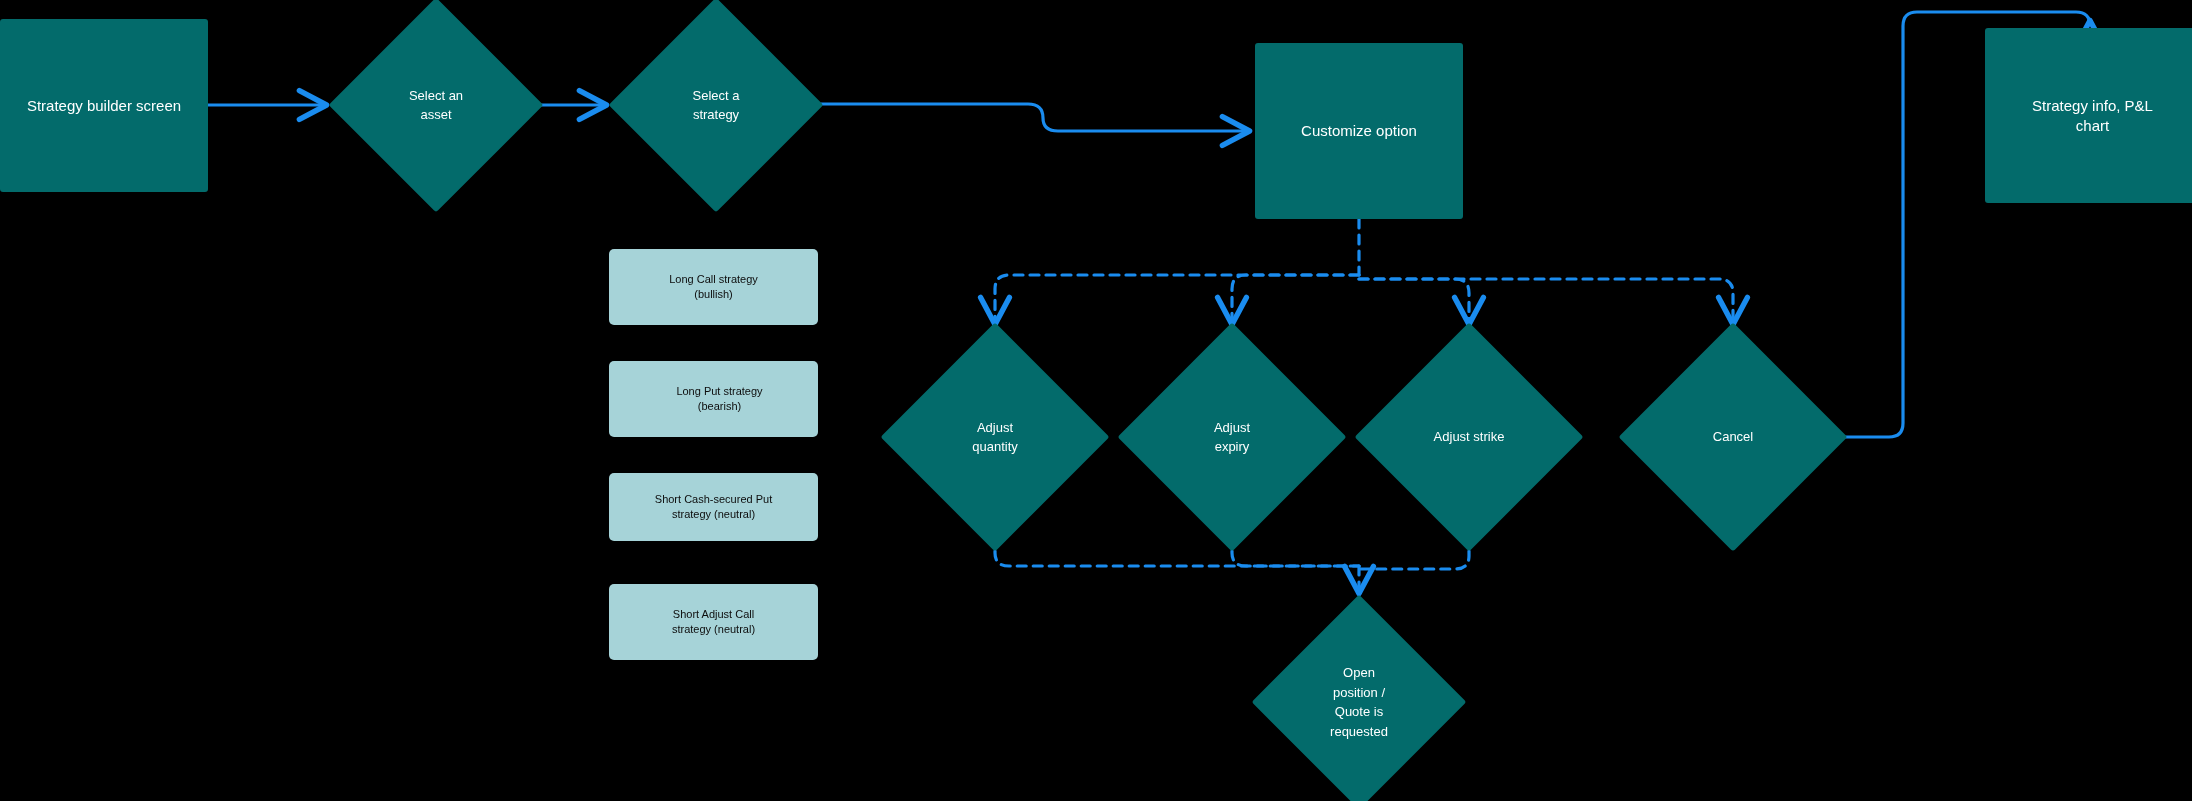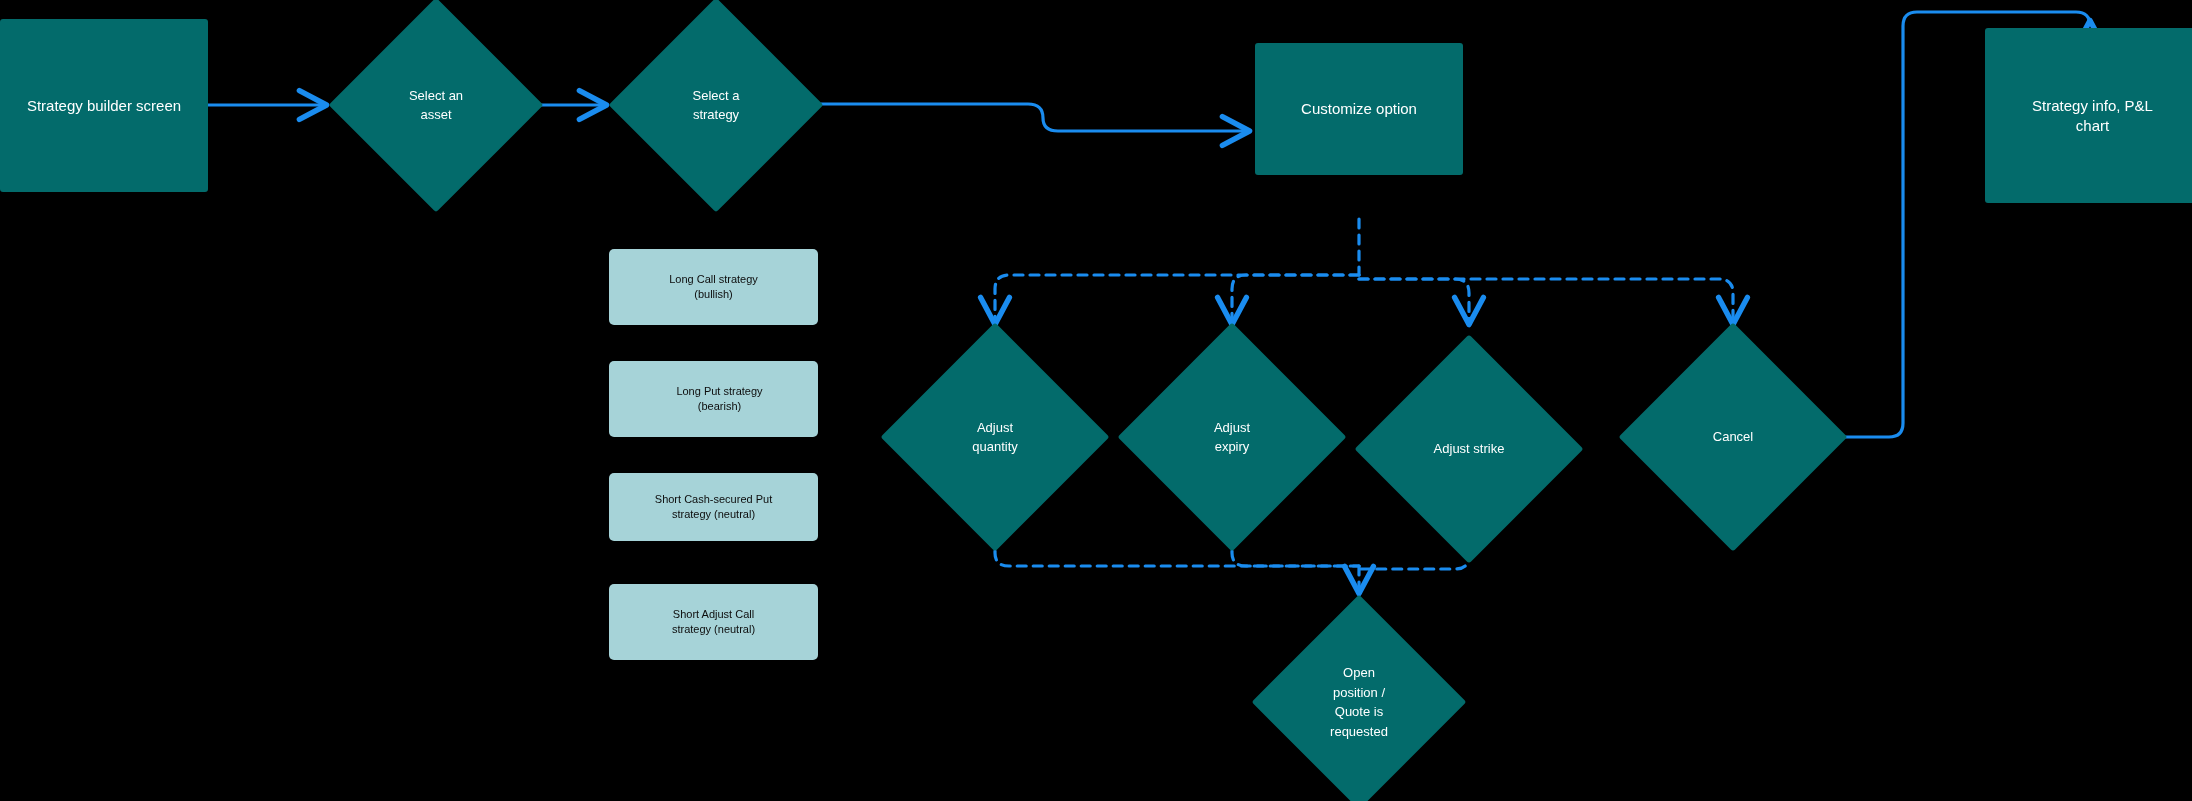--- a/index.html
+++ b/index.html
@@ -150,21 +150,21 @@
       <span class="lbl-line">strategy (neutral)</span>
     </span>
   </div>
   <div class="node pill-node" style="left:609px; top:584px; width:209px; height:76px;">
     <span>
       <span class="lbl-line">Short Adjust Call</span>
       <span class="lbl-line">strategy (neutral)</span>
     </span>
   </div>
 
-  <div class="node rect-node" style="left:1255px; top:43px; width:208px; height:132px;">
+  <div class="node rect-node" style="left:1255px; top:43px; width:208px; height:176px;">
     <span>Customize option</span>
   </div>
 
   <div class="node rect-node" style="left:1985px; top:28px; width:215px; height:175px;">
     <span>
       <span class="lbl-line">Strategy info, P&amp;L</span>
       <span class="lbl-line">chart</span>
     </span>
   </div>
 
@@ -177,21 +177,21 @@
   </div>
 
   <div class="node diamond-node" style="left:1151px; top:356px; width:162px; height:162px;">
     <div class="diamond-shape"></div>
     <div class="diamond-label">
       <span class="lbl-line">Adjust</span>
       <span class="lbl-line">expiry</span>
     </div>
   </div>
 
-  <div class="node diamond-node" style="left:1388px; top:368px; width:162px; height:162px;">
+  <div class="node diamond-node" style="left:1388px; top:356px; width:162px; height:162px;">
     <div class="diamond-shape"></div>
     <div class="diamond-label">
       <span class="lbl-line">Adjust strike</span>
     </div>
   </div>
 
   <div class="node diamond-node" style="left:1652px; top:356px; width:162px; height:162px;">
     <div class="diamond-shape"></div>
     <div class="diamond-label">
       <span class="lbl-line">Cancel</span>

